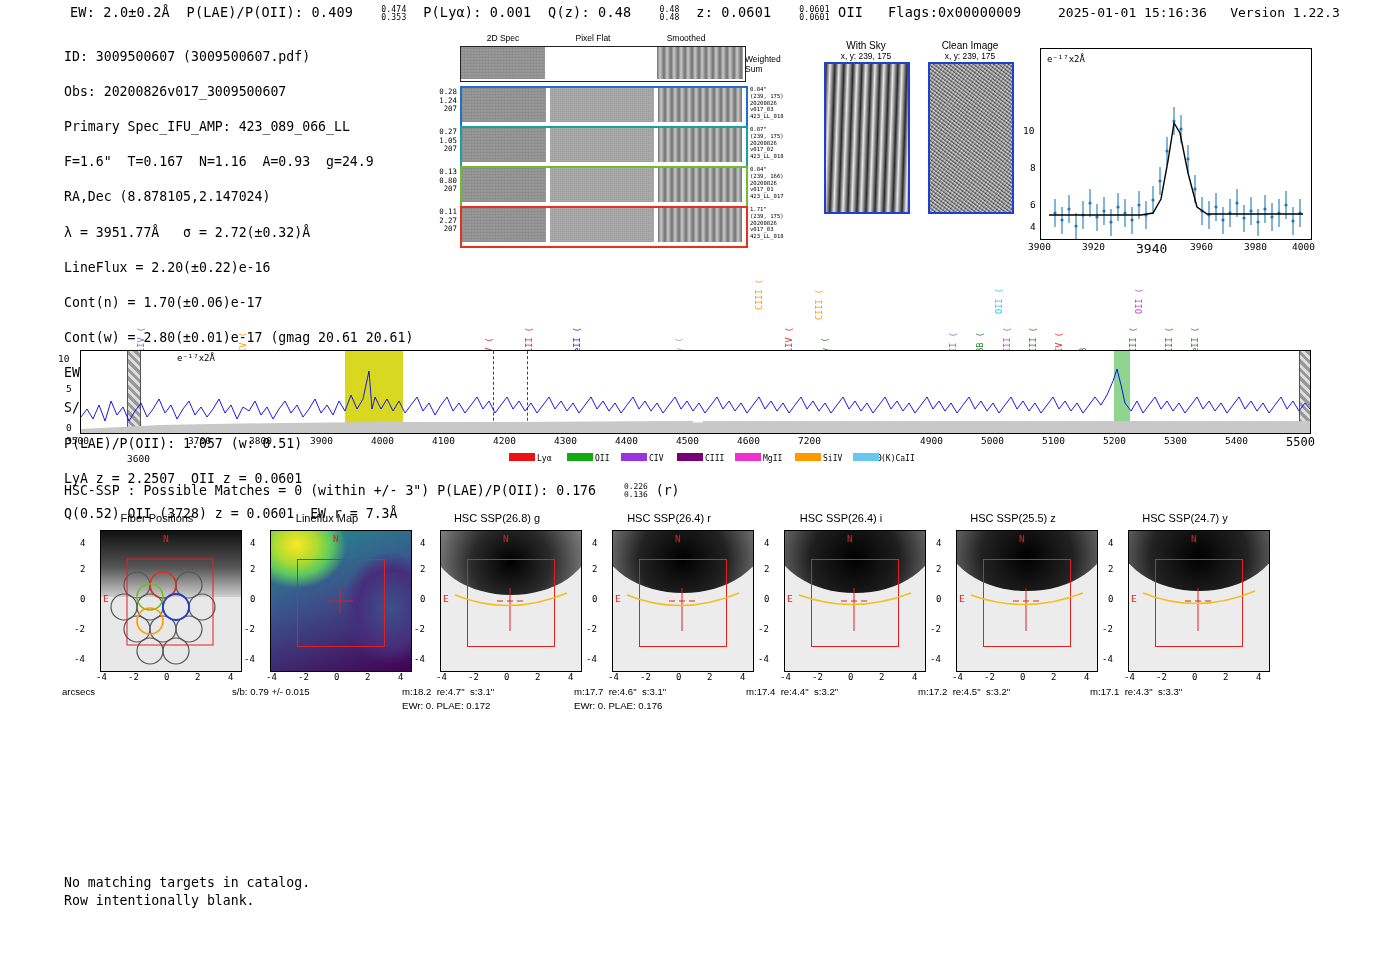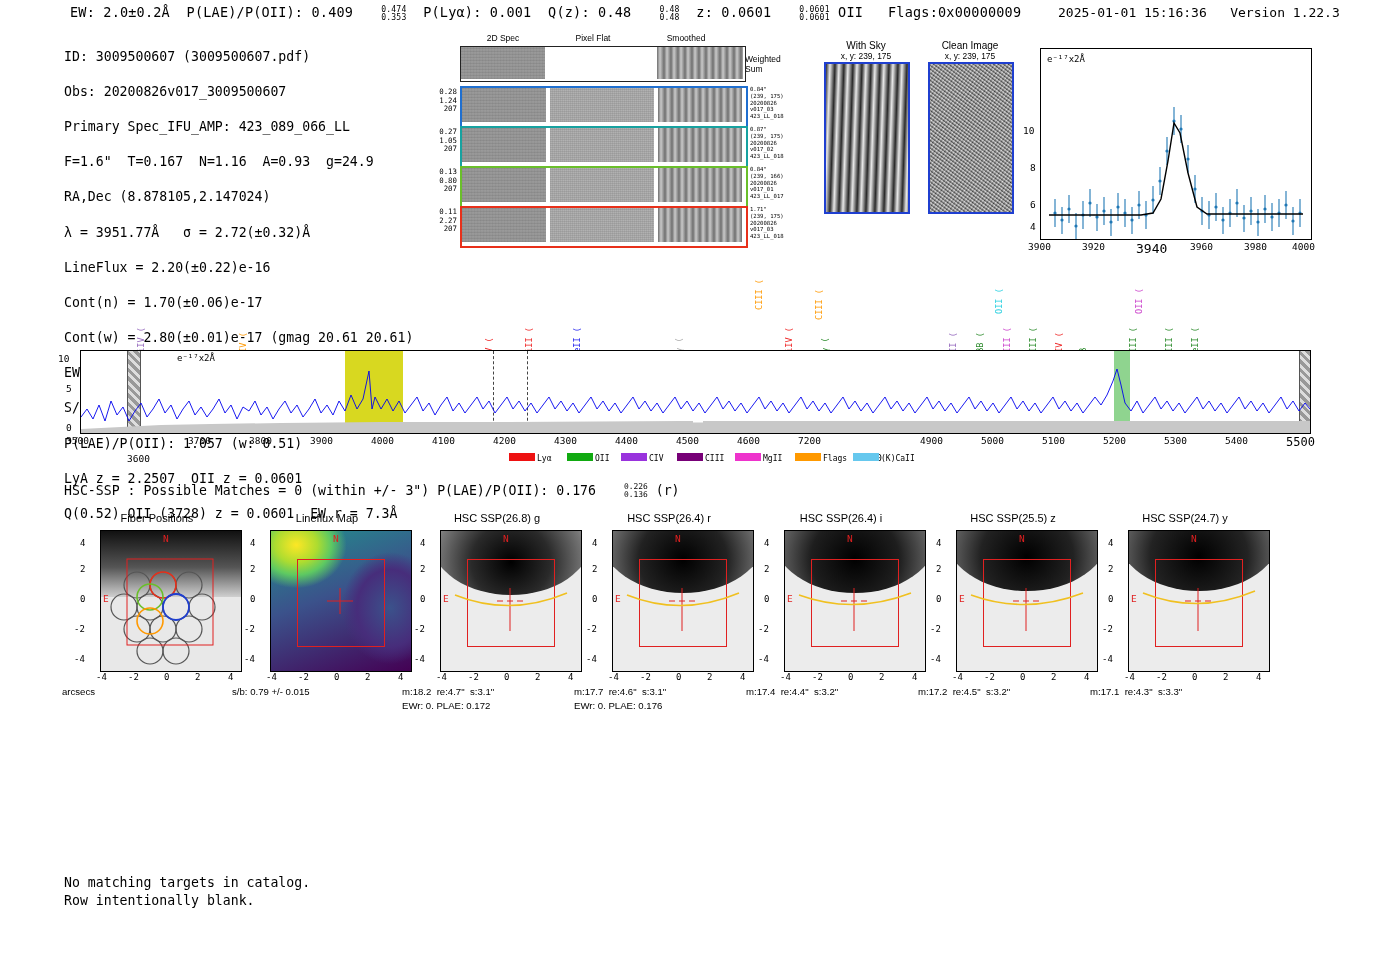--- a/index.html
+++ b/index.html
@@ -354,21 +354,21 @@
     <div class="legendtxt" style="left:28px;top:1px;">Lyα</div>
     <div class="legendbox" style="left:58px;top:0;background:#11aa11;"></div>
     <div class="legendtxt" style="left:86px;top:1px;">OII</div>
     <div class="legendbox" style="left:112px;top:0;background:#9933dd;"></div>
     <div class="legendtxt" style="left:140px;top:1px;">CIV</div>
     <div class="legendbox" style="left:168px;top:0;background:#770077;"></div>
     <div class="legendtxt" style="left:196px;top:1px;">CIII</div>
     <div class="legendbox" style="left:226px;top:0;background:#ee33cc;"></div>
     <div class="legendtxt" style="left:254px;top:1px;">MgII</div>
     <div class="legendbox" style="left:286px;top:0;background:#ff9900;"></div>
-    <div class="legendtxt" style="left:314px;top:1px;">Flags</div>
+    <div class="legendtxt" style="left:314px;top:1px;">SiIV</div>
     <div class="legendbox" style="left:344px;top:0;background:#66c8ee;"></div>
     <div class="legendtxt" style="left:372px;top:1px;">(K)CaII</div>
   </div>
 </div>
 
 <div class="abs mono" id="hscline">
   <span>HSC-SSP : Possible Matches = 0 (within +/- 3")  P(LAE)/P(OII): 0.176</span><span class="frac"><span>0.226</span><br><span>0.136</span></span>&nbsp;<span>(r)</span>
 </div>
 
 <div class="abs" style="left:62px;top:512px;width:190px;height:210px;">

